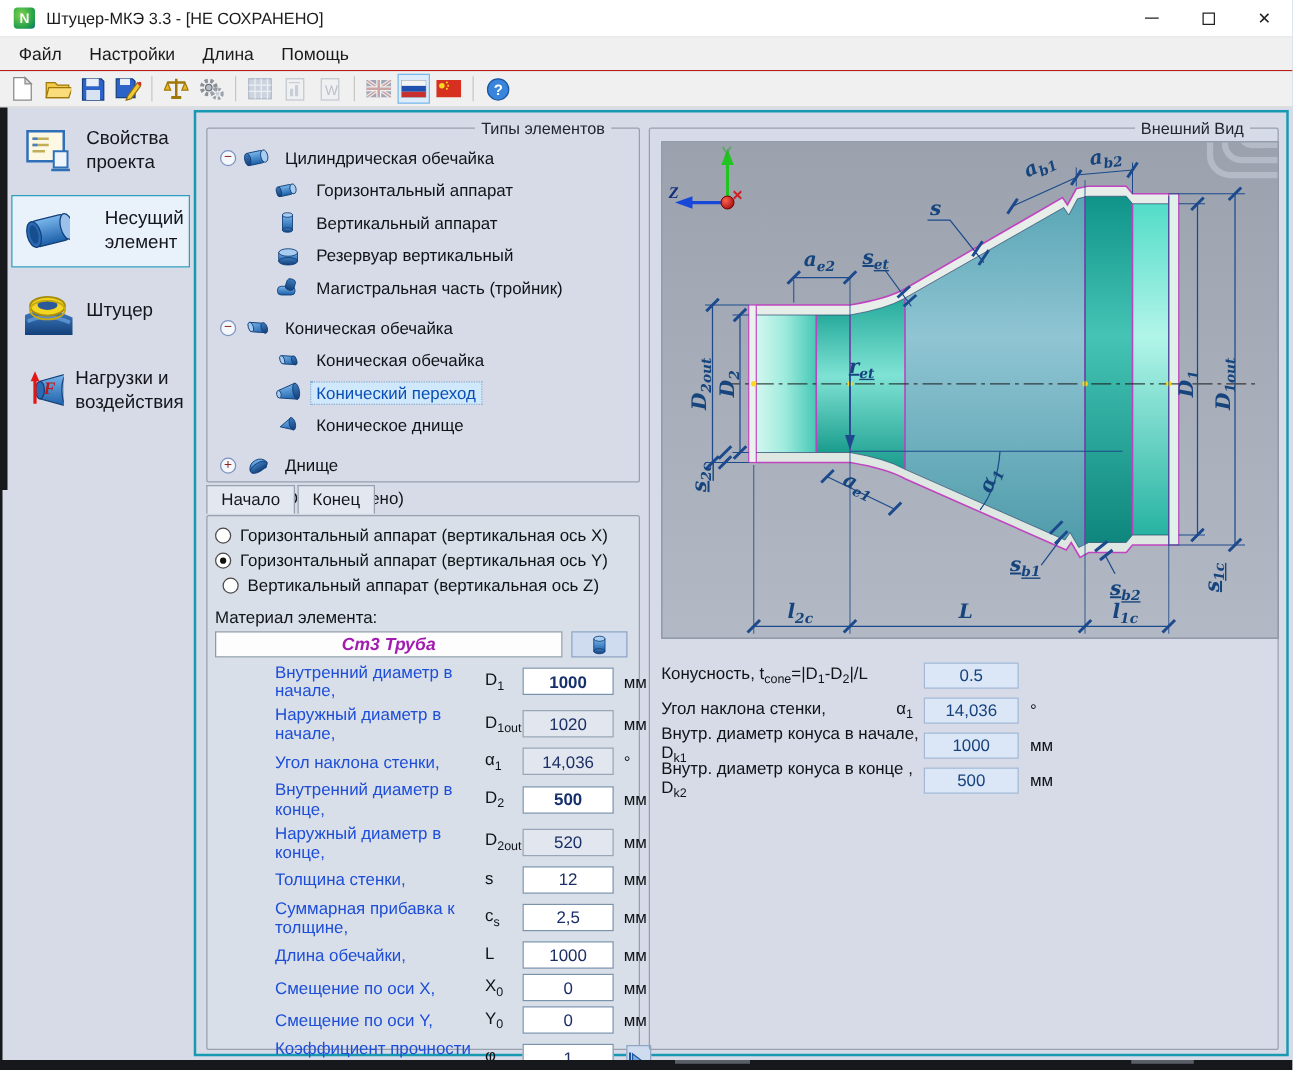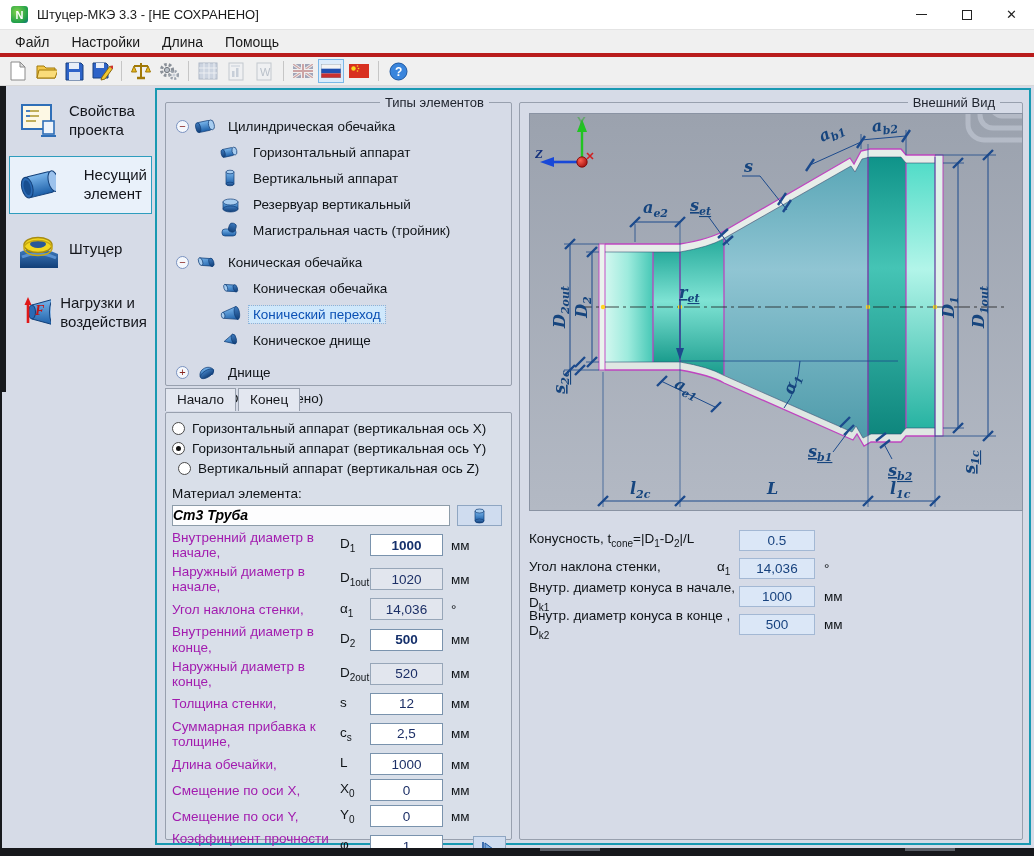--- a/index.html
+++ b/index.html
@@ -8,21 +8,21 @@
 
   
   .titlebar { position:absolute; left:0; top:0; width:1034px; height:30px; background:#ffffff; display:flex; align-items:center; border-bottom:1px solid #e4e4e4;}
   .appicon { width:17px; height:17px; margin-left:11px; border-radius:3px; background:radial-gradient(circle at 35% 35%, #7fd24a, #1f9e4a 70%, #0d6e86); color:#fff; font-size:11px; font-weight:bold; display:flex; align-items:center; justify-content:center; }
   .title-text { margin-left:9px; font-size:13px; color:#1a1a1a; }
   .winbtns { margin-left:auto; display:flex; height:30px; }
   .winbtn { width:45px; height:30px; display:flex; align-items:center; justify-content:center; color:#222; font-size:13px; }
   .glyph-min { width:11px; height:0; border-top:1px solid #222; display:block; }
   .glyph-max { width:10px; height:10px; border:1px solid #222; display:block; }
 
-  .menubar { position:absolute; left:0; top:30px; width:1034px; height:27px; background:#f0f0f0; display:flex; align-items:center; padding-left:4px; border-bottom:4px solid #b91c1c;}
+  .menubar { position:absolute; left:0; top:30px; width:1034px; height:27px; background:#f0f0f0; display:flex; align-items:center; padding-left:4px; border-bottom:1px solid #b91c1c;}
   .menu-item { font-size:14px; color:#1a1a1a; padding:4px 11px; }
 
   .toolbar { position:absolute; left:0; top:57px; width:1034px; height:29px; background:#f0f0f0; display:flex; align-items:center; padding-left:4px; border-bottom:1px solid #d8d8d8; }
   .tbtn { width:26px; height:24px; display:flex; align-items:center; justify-content:center; margin:0 1px; border:1px solid transparent; }
   .tbtn.disabled { opacity:.45; filter:grayscale(35%); }
   .tbtn.selected { border:1px solid #7ab8e8; background:#dcecfb; }
   .tsep { width:1px; height:20px; background:#c6c6c6; margin:0 5px; }
 
   
   .sidebar-strip { position:absolute; left:0; top:86px; width:6px; height:306px; background:#17191d; }
@@ -58,25 +58,25 @@
   .param-box { left:8px; top:322px; width:347px; height:428px; background:#d9dfe9; }
   .param-inner { padding:8px 5px 0 6px; }
   .radio-row { display:flex; align-items:center; margin-bottom:5px; }
   .radio { width:13px; height:13px; border:1px solid #4a4a4a; border-radius:50%; background:#fff; margin-right:7px; position:relative; flex:none; }
   .radio.on::after { content:""; position:absolute; left:3px; top:3px; width:5px; height:5px; border-radius:50%; background:#111; }
   .radio-row:nth-child(3) .radio { margin-left:6px; }
   .radio-label { font-size:13.5px; color:#101418; white-space:nowrap; }
 
   .mat-label { font-size:13.5px; color:#101418; margin:10px 0 4px 0; }
   .mat-row { display:flex; align-items:center; gap:7px; }
-  .mat-field { width:278px; height:21px; background:#fdfdfe; border:1px solid #8d9ca9; font-size:14px; font-weight:bold; font-style:italic; color:#000000; line-height:19px; }
+  .mat-field { width:278px; height:21px; background:#fdfdfe; border:1px solid #8d9ca9; font-size:14px; font-weight:bold; font-style:italic; color:#a21caf; text-align:center; line-height:19px; }
   .icon-btn { width:45px; height:21px; background:#cfdcef; border:1px solid #8fa6c2; display:flex; align-items:center; justify-content:center; }
 
   .prow { display:flex; align-items:center; margin-top:4px; min-height:22px; }
-  .plabel { width:168px; font-size:13.5px; color:#a21caf; line-height:1.12; flex:none; }
+  .plabel { width:168px; font-size:13.5px; color:#1d4ed8; line-height:1.12; flex:none;margin-left:48px; }
   .psym { width:30px; font-size:13.5px; color:#101418; flex:none; }
   .psym sub, .plabel sub { font-size:10px; }
   .pinput { width:73px; height:22px; border:1px solid #7a93ad; background:#fff; text-align:center; font-family:"Liberation Sans",sans-serif; font-size:13.5px; color:#1c2f66; flex:none; }
   .pinput.bold { font-weight:bold; color:#15306b; }
   .pinput.ro { background:#e2e6ee; border-color:#97a6b8; }
   .punit { font-size:13.5px; color:#101418; margin-left:8px; width:28px; }
   .prow .icon-btn { margin-left:2px; }
 
   
   .view-box { left:362px; top:12px; width:504px; height:738px; }

